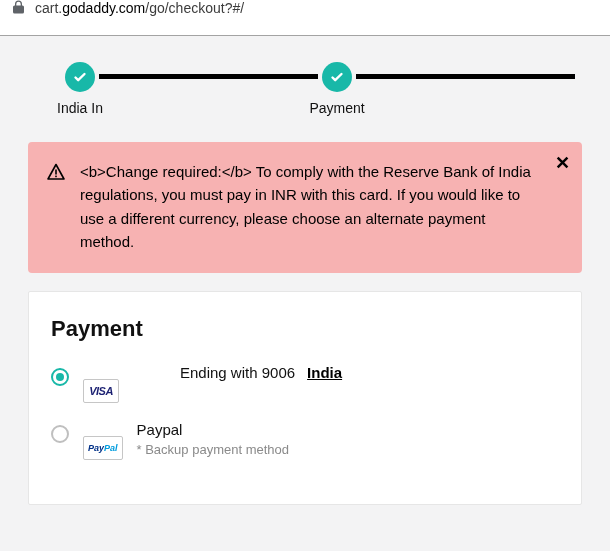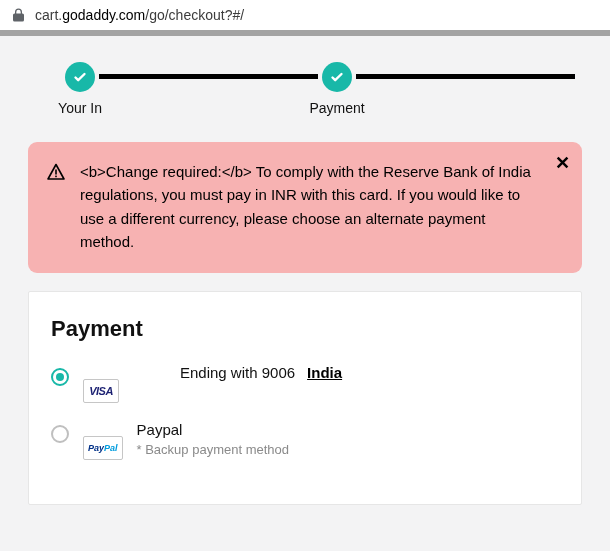--- a/index.html
+++ b/index.html
@@ -8,23 +8,22 @@
       font-family: -apple-system, BlinkMacSystemFont, "Segoe UI", Helvetica, Arial, sans-serif;
       width: 610px;
       height: 551px;
       overflow: hidden;
       font-size: 15px;
       color: #111;
     }
     .addressbar {
       height: 36px;
       background: #fff;
-      border-bottom: 6px solid #a3a3a3;
-      display: flex;
-      align-items: center;
+      border-bottom: 1px solid #a3a3a3;
+      display: flex;
       padding: 0 12px;
       gap: 10px;
     }
     .addressbar .lock-icon svg { display:block; }
     .addressbar .url {
       color: #3c3c3c;
       font-size: 14px;
     }
     .addressbar .url .host { color: #000; }
     .stepper-wrap {
@@ -67,21 +66,21 @@
     }
     .bar.trail {
       margin-right: -30px;
       margin-left: 4px;
     }
     .content {
       padding: 0 28px;
     }
     .alert {
       background: #f7b2b2;
-      border-radius: 9px;
+      border-radius: 4px;
       padding: 18px 44px 20px 18px;
       margin-top: 18px;
       position: relative;
       display:flex;
       gap: 14px;
     }
     .alert .warn-icon {
       flex: 0 0 auto;
       margin-top: 2px;
     }
@@ -163,21 +162,21 @@
 </div>
 
 <div class="stepper-wrap">
   <div class="stepper">
     <div class="step">
       <div class="circle">
         <svg width="16" height="16" viewBox="0 0 16 16">
             <path fill="none" stroke="#fff" stroke-width="2.4" stroke-linecap="round" stroke-linejoin="round" d="M3.5 8.5l2.7 2.7L12.5 5"></path>
           </svg>
       </div>
-      <div class="label">Your In</div>
+      <div class="label">India In</div>
     </div>
     <div class="bar"></div>
     <div class="step">
       <div class="circle">
         <svg width="16" height="16" viewBox="0 0 16 16">
             <path fill="none" stroke="#fff" stroke-width="2.4" stroke-linecap="round" stroke-linejoin="round" d="M3.5 8.5l2.7 2.7L12.5 5"></path>
           </svg>
       </div>
       <div class="label">Payment</div>
     </div>

